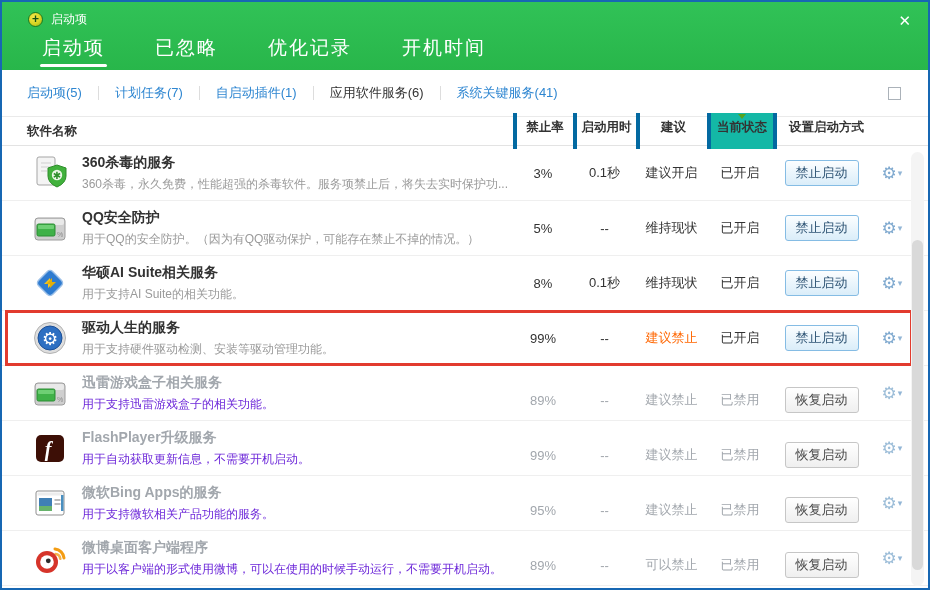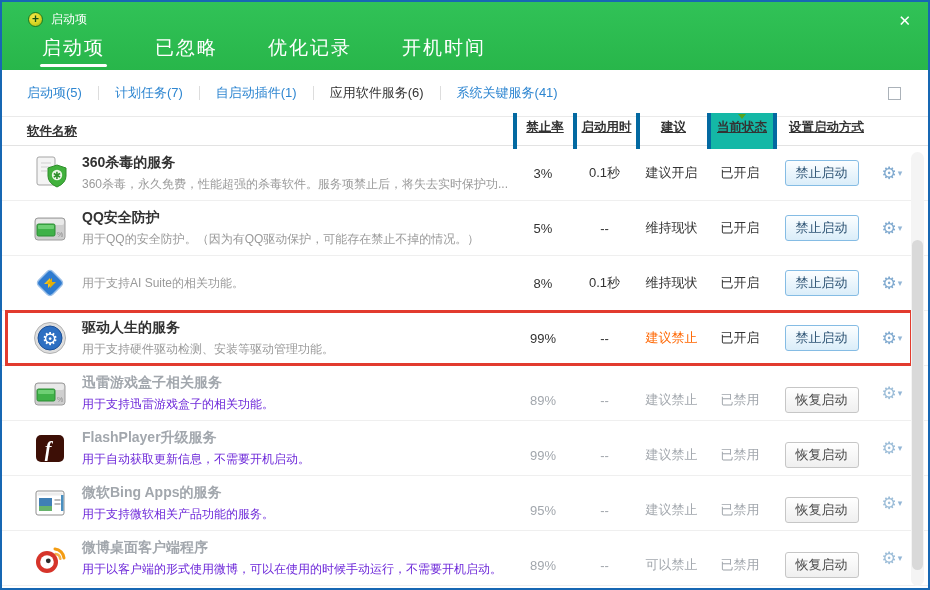--- a/index.html
+++ b/index.html
@@ -29,21 +29,21 @@
   .subbar { height:47px; display:flex; align-items:center; padding:0 20px 0 25px;
             border-bottom:1px solid #eaeaea; background:#fff; }
   .subtab { font-size:13px; color:#2e86d1; cursor:pointer; white-space:nowrap; }
   .subtab.selected { color:#333; }
   .subsep { width:1px; height:14px; background:#ddd; margin:0 16px; }
   .hide-opt { margin-left:auto; display:flex; align-items:center; font-size:13px; color:#333; cursor:pointer; }
   .checkbox { width:13px; height:13px; border:1px solid #abb2b9; background:#fff; margin-right:7px; flex:none; }
 
   
   .thead { height:29px; display:flex; align-items:center; font-size:12.5px; font-weight:bold;
-           color:#333; border-bottom:1px solid #e3e3e3; padding-right:14px;text-decoration:underline; }
+           color:#333; border-bottom:1px solid #e3e3e3; padding-right:14px; }
   .th-name { flex:1; padding-left:25px; }
   .th { flex:none; text-align:center; height:36px; line-height:29px; border-left:4px solid #0369a1; }
   .c-ban    { width:60px; }
   .c-boot   { width:63px; }
   .c-sugg   { width:71px; }
   .c-status { width:66px; }
   .c-action { width:97px; }
   .th-status { background:#14b8a6; position:relative; }
   .th-status::before { content:""; position:absolute; top:1px; left:50%; margin-left:-4px;
                        border-left:4px solid transparent; border-right:4px solid transparent;
@@ -179,20 +179,21 @@
 
   <div class="row">
     <span class="row-icon">
           <svg viewBox="0 0 36 36">
             <rect x="8" y="8" width="20" height="20" rx="4" transform="rotate(45 18 18)" fill="#2e7bd0" stroke="#9cc0e8" stroke-width="1.5"></rect>
             <path d="M12 19 l6 -6 v4 h4 l-6 6 v-4 z" fill="#f4c61f"></path>
             <path d="M24 17 l-6 6 v-4 h-4 l6 -6 v4 z" fill="#e2ae09"></path>
           </svg>
         </span>
     <div class="row-text">
+      <span class="row-name">华硕AI Suite相关服务</span>
       <span class="row-desc">用于支持AI Suite的相关功能。</span>
     </div>
     <span class="cell c-ban">8%</span>
     <span class="cell c-boot">0.1秒</span>
     <span class="cell c-sugg">维持现状</span>
     <span class="cell c-status">已开启</span>
     <span class="cell c-action">
       <button class="btn blue">禁止启动</button>
     </span>
     <span class="gear"><span>⚙</span><span class="caret">▾</span></span>

